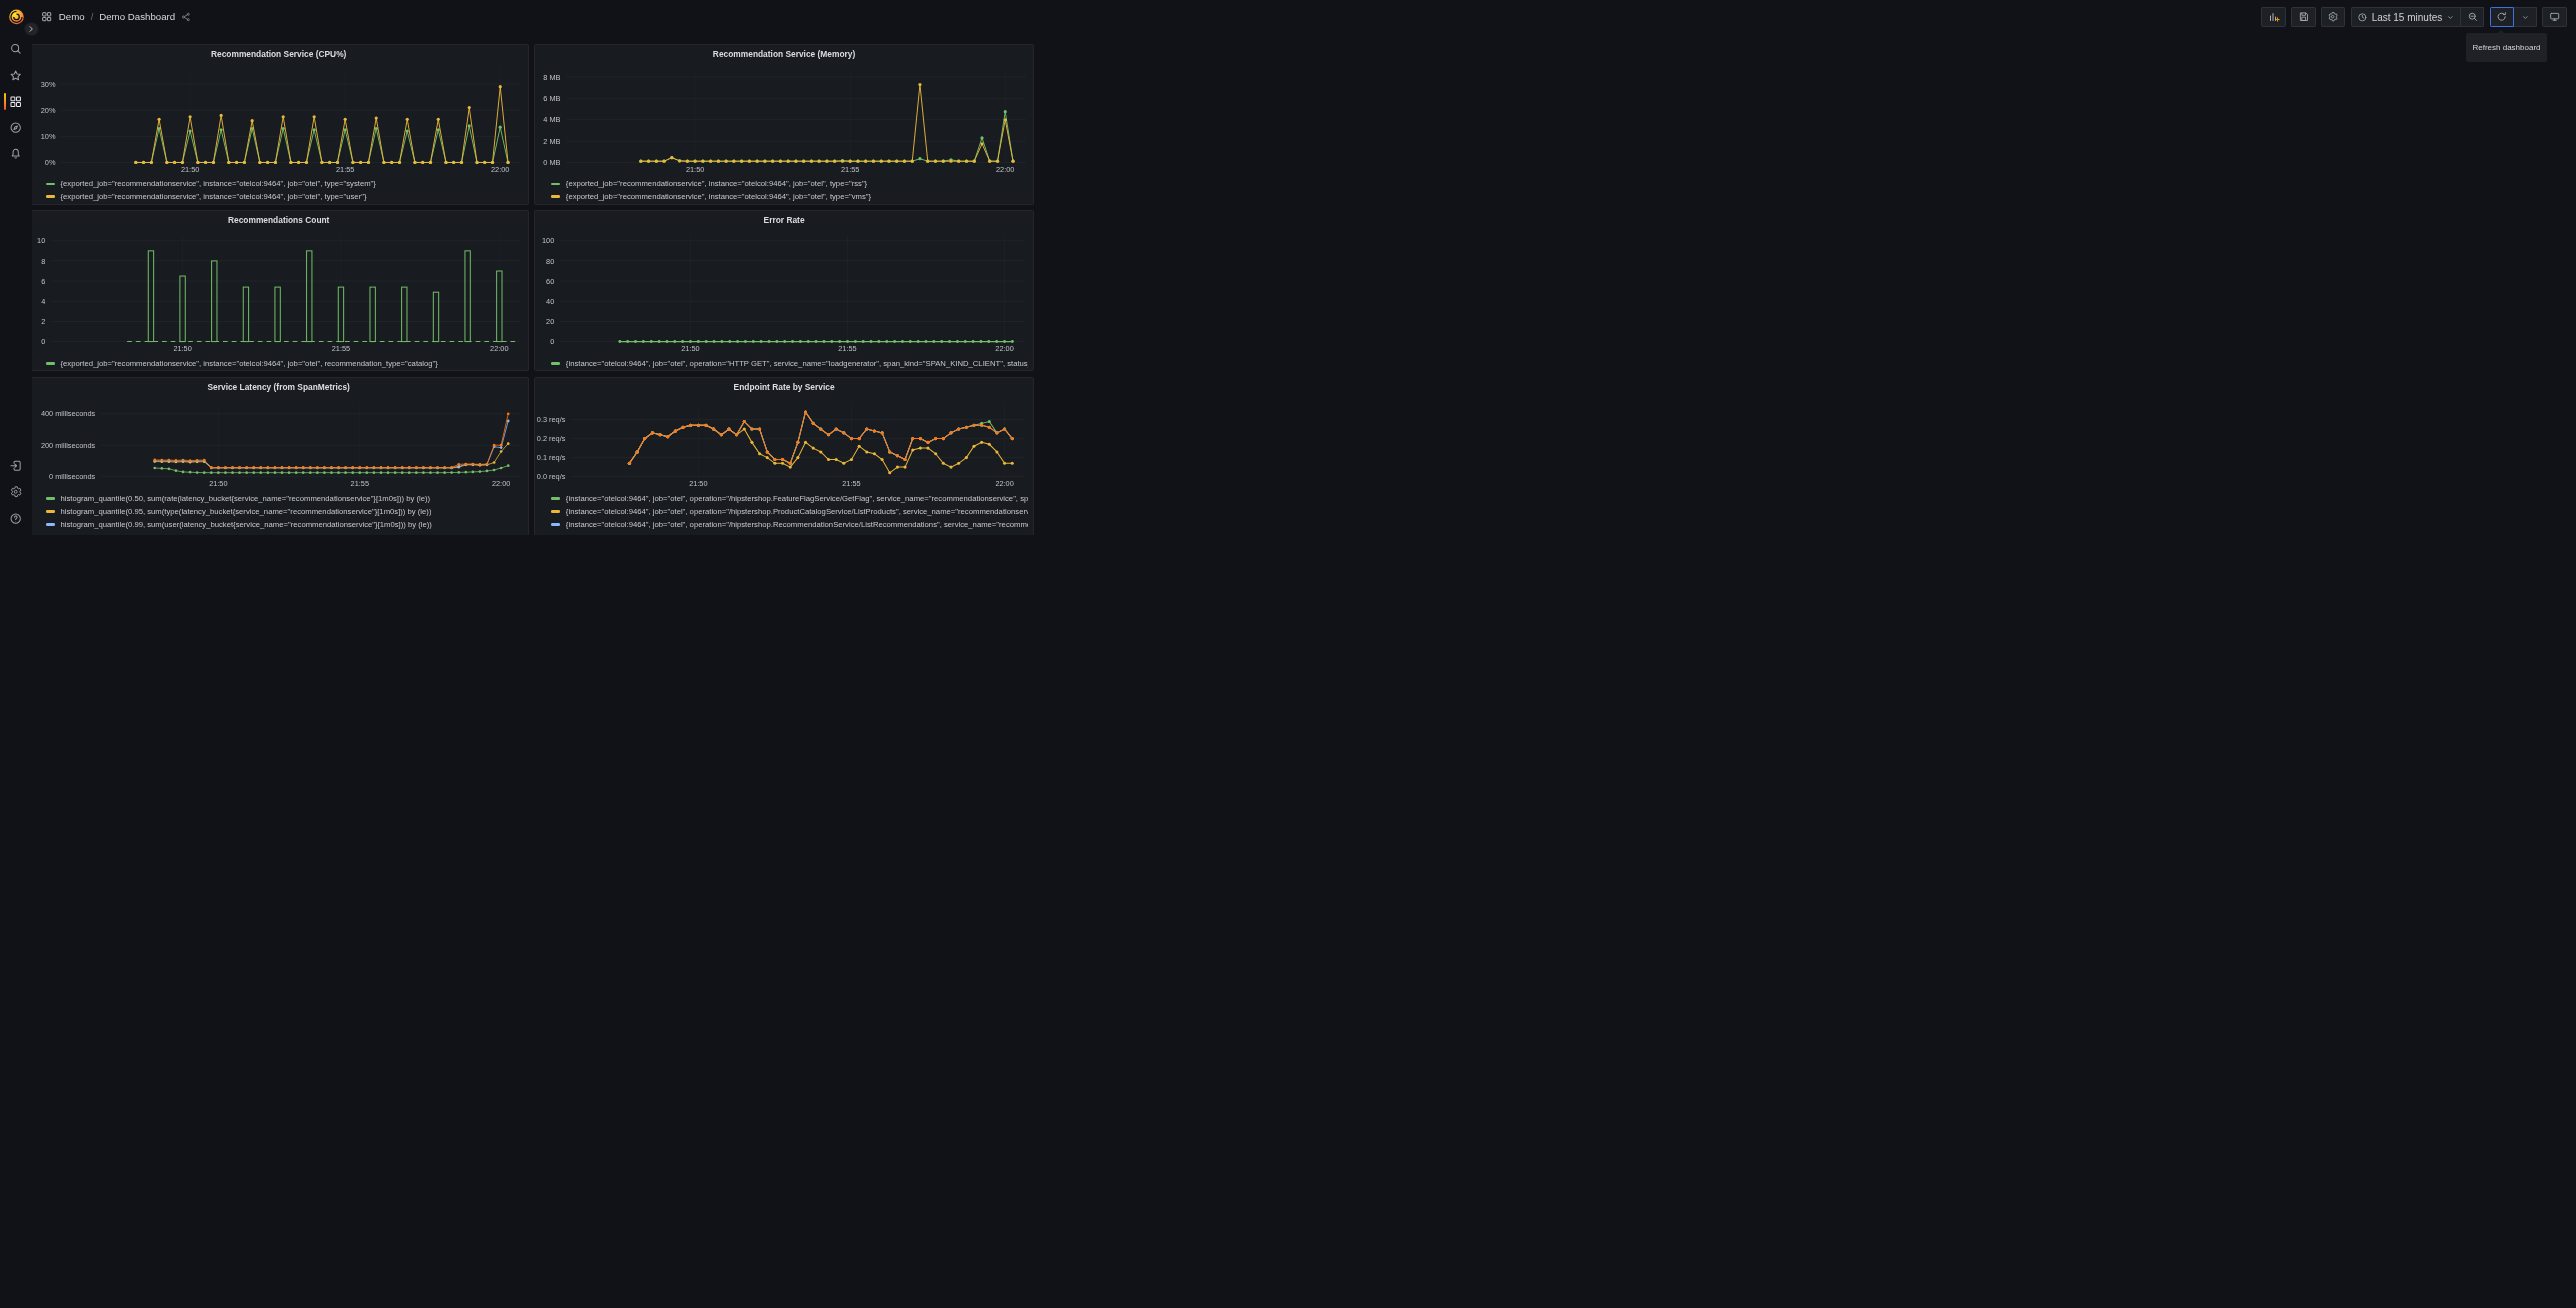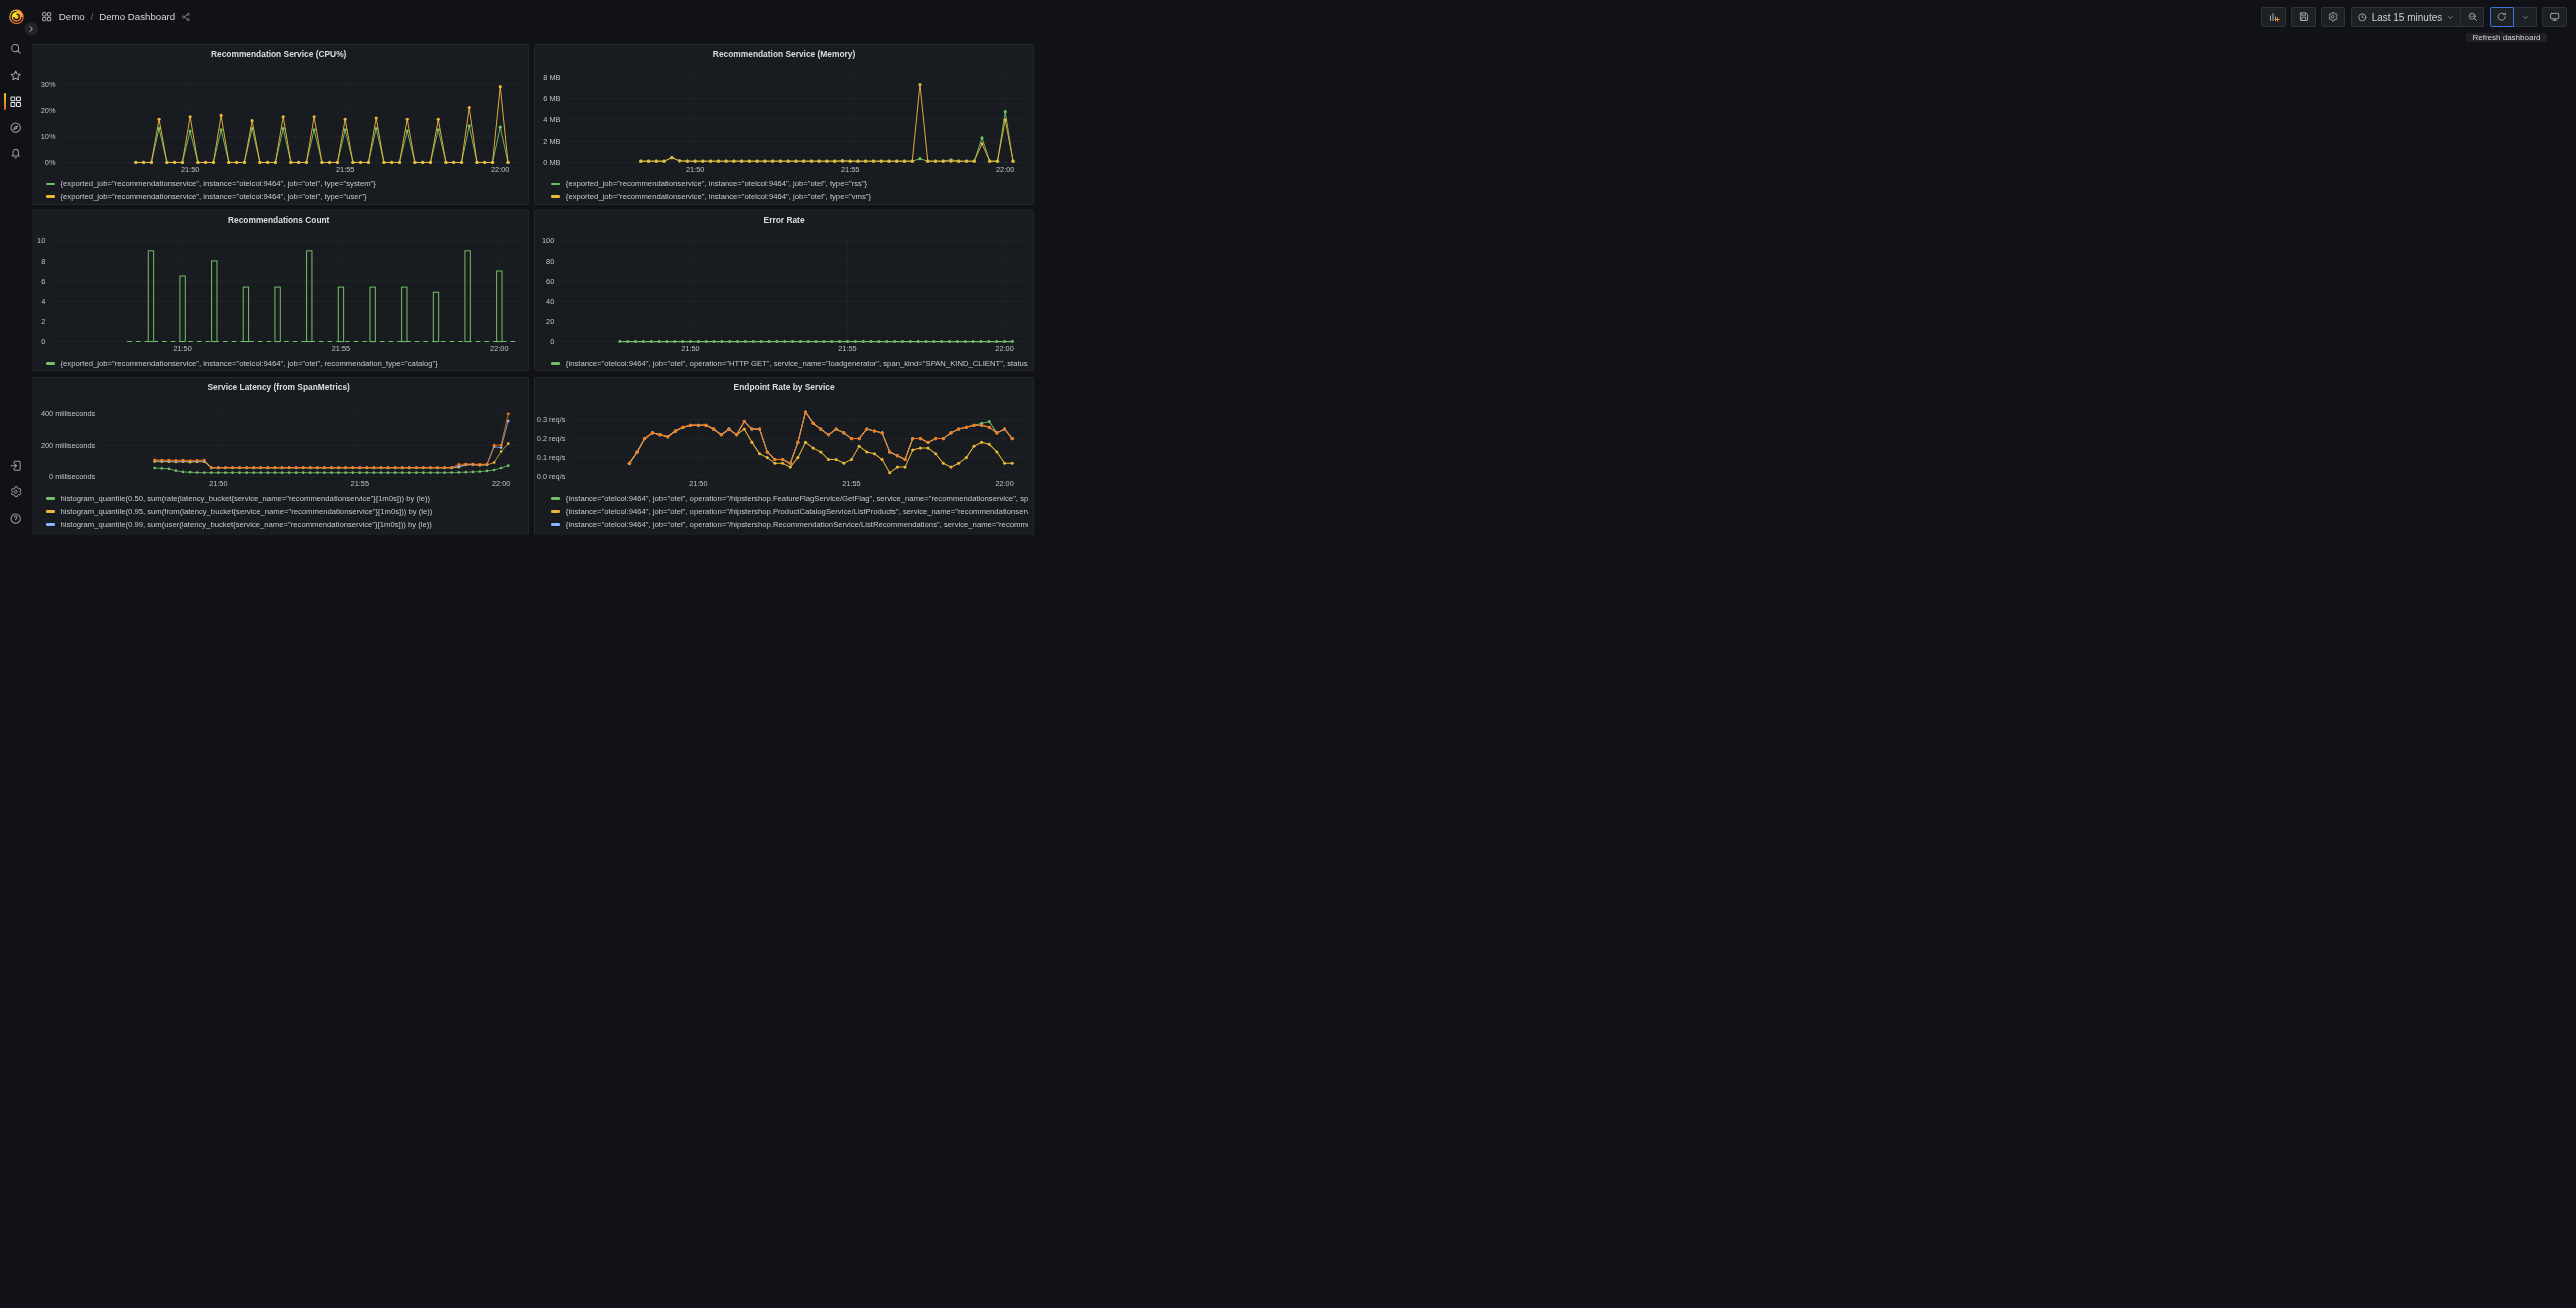--- a/index.html
+++ b/index.html
@@ -31,21 +31,21 @@
   .tbtn { height:20px; min-width:23px; padding:0 5.4px; display:flex; align-items:center; justify-content:center;
     background:#1d2025; border:0.7px solid #2f323a; border-radius:1.3px; cursor:pointer; gap:4px; }
   .tbtn svg { stroke:#aeb1b7; }
   .tgroup { display:flex; align-items:stretch; }
   .tgroup .tbtn { border-radius:0; border-left-width:0; }
   .tgroup .tbtn:first-child { border-radius:1.3px 0 0 1.3px; border-left-width:0.7px; }
   .tgroup .tbtn:last-child { border-radius:0 1.3px 1.3px 0; }
   .time-label { font-size:10px; color:#d0d1d5; white-space:nowrap; }
   .tbtn.focused { border:1.3px solid #3D73DB; border-radius:2px; }
   .tooltip { position:absolute; top:33px; right:29.5px; background:#202127; color:#d3d4d8;
-    font-size:8px; padding:0 6px; border-radius:2px; z-index:50; white-space:nowrap; }
+    font-size:8px; padding:10px 6px; border-radius:2px; z-index:50; white-space:nowrap; }
   .tooltip::before { content:""; position:absolute; top:-3.4px; left:31px; border-left:4px solid transparent;
     border-right:4px solid transparent; border-bottom:4px solid #202127; }
 
   
   .dash { position:absolute; left:20px; top:34px; width:1021px; height:501px; overflow:hidden;
     padding:10px 6px 0 8.7px; display:grid; grid-template-columns:500px 500px;
     grid-template-rows:161px 161px 180px; gap:5.4px; }
   .panel { background:#181b1f; border:0.7px solid #25262c; border-radius:1.3px;
     display:flex; flex-direction:column; overflow:hidden; }
   .panel-title { height:17.5px; display:flex; align-items:center; justify-content:center;
@@ -840,21 +840,21 @@
           <circle cx="702.8" cy="75.0" r="2" fill="#FF780A"></circle>
           <circle cx="713.4" cy="28.1" r="2" fill="#FF780A"></circle>
         </svg></div>
     <div class="legend">
         <div class="legend-item">
          <span class="swatch" style="background:#73BF69"></span>
          <span class="legend-label">histogram_quantile(0.50, sum(rate(latency_bucket{service_name="recommendationservice"}[1m0s])) by (le))</span>
        </div>
         <div class="legend-item">
          <span class="swatch" style="background:#EAB839"></span>
-         <span class="legend-label">histogram_quantile(0.95, sum(from(latency_bucket{service_name="recommendationservice"}[1m0s])) by (le))</span>
+         <span class="legend-label">histogram_quantile(0.95, sum(type(latency_bucket{service_name="recommendationservice"}[1m0s])) by (le))</span>
        </div>
         <div class="legend-item">
          <span class="swatch" style="background:#8AB8FF"></span>
          <span class="legend-label">histogram_quantile(0.99, sum(user(latency_bucket{service_name="recommendationservice"}[1m0s])) by (le))</span>
        </div>
         <div class="legend-item">
 
          <span class="legend-label">histogram_quantile(0.999, sum(rate(latency_bucket{service_name="recommendationservice"}[1m0s])) by (le))</span>
        </div>
       </div>

